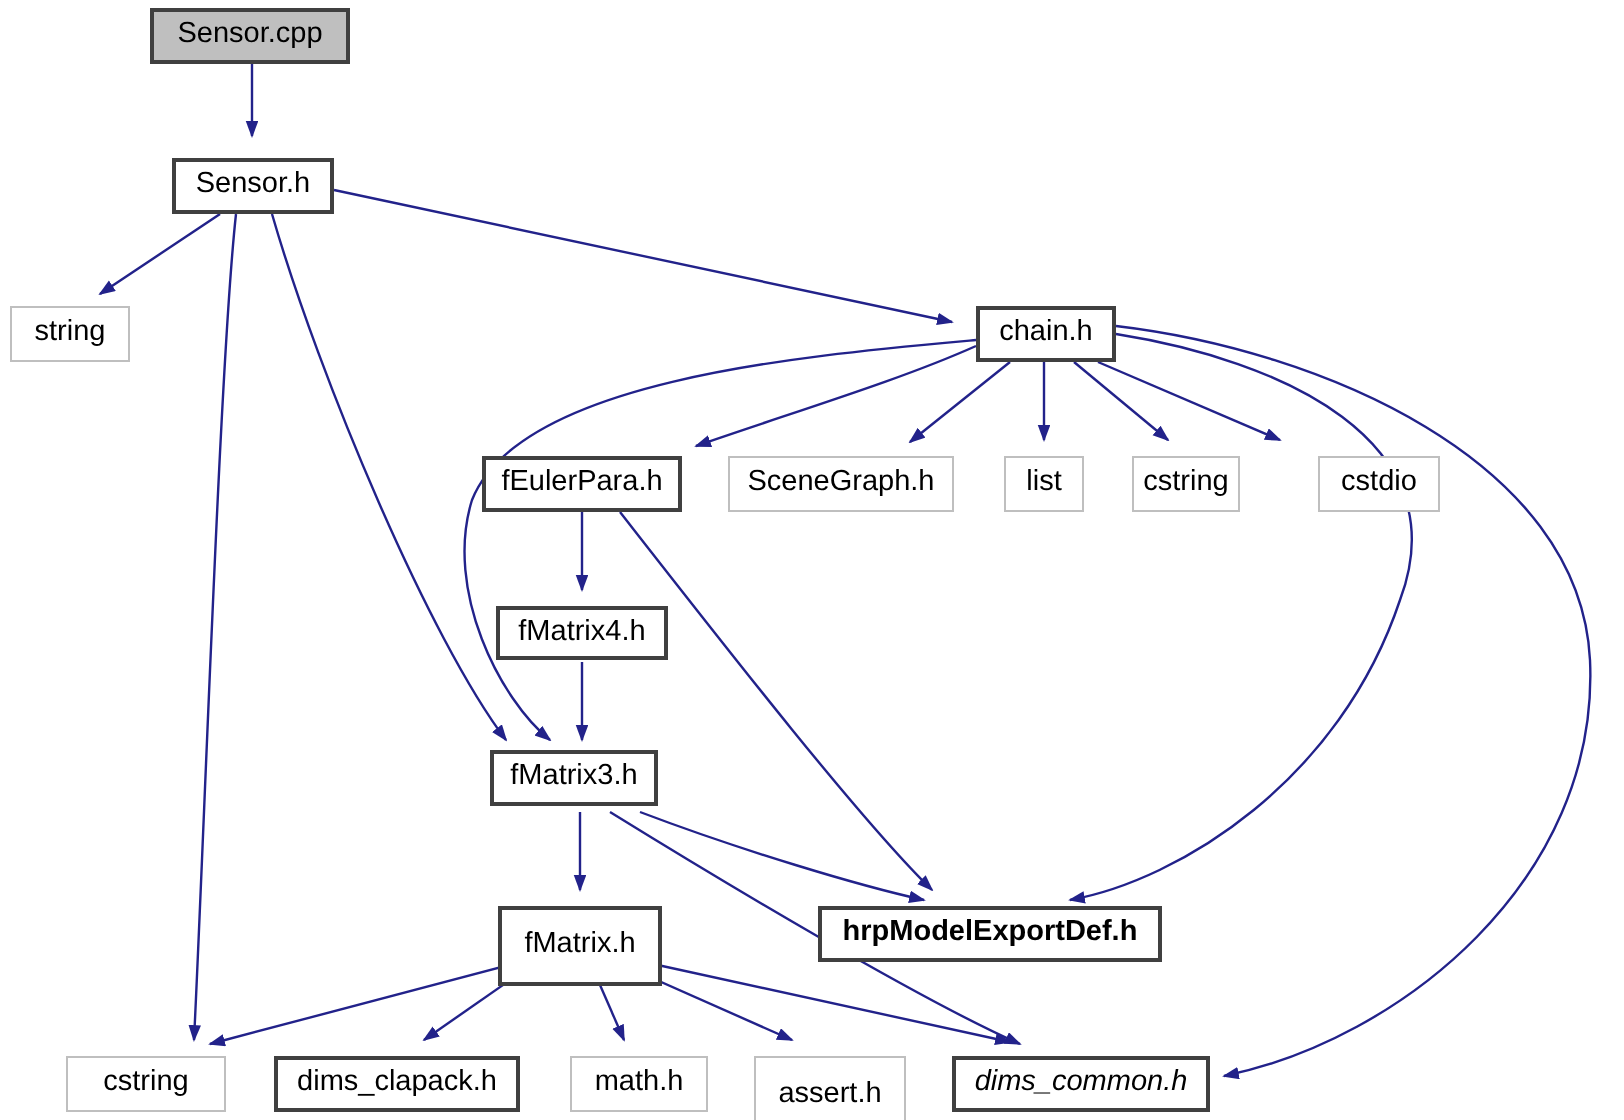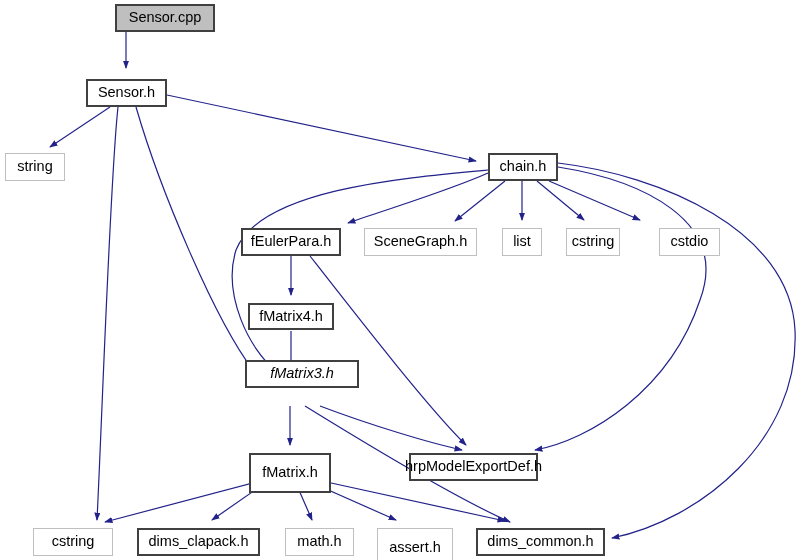--- a/index.html
+++ b/index.html
@@ -34,21 +34,20 @@
     background: #ffffff;
     border: 1px solid #bfbfbf;
     letter-spacing: 0px;
   }
   .node.strong {
     border: 2px solid #404040;
   }
   .node.current {
     background: #bfbfbf;
     border: 2px solid #404040;
-    margin-left: 40px;
   }
   .node-label {
     display: block;
     line-height: 1;
     padding-bottom: 1px;
   }
 </style>
 </head>
 <body>
 
@@ -112,39 +111,39 @@
       </div>
       <div class="node" style="left: 566px; top: 228px; width: 54px; height: 28px;">
         <span class="node-label">cstring</span>
       </div>
       <div class="node" style="left: 659px; top: 228px; width: 61px; height: 28px;">
         <span class="node-label">cstdio</span>
       </div>
       <div class="node strong" style="left: 248px; top: 303px; width: 86px; height: 27px;">
         <span class="node-label">fMatrix4.h</span>
       </div>
-      <div class="node strong" style="left: 245px; top: 360px; width: 114px; height: 28px; font-style: italic;">
+      <div class="node strong" style="left: 245px; top: 375px; width: 84px; height: 28px;">
         <span class="node-label">fMatrix3.h</span>
       </div>
       <div class="node strong" style="left: 249px; top: 453px; width: 82px; height: 40px;">
         <span class="node-label">fMatrix.h</span>
       </div>
-      <div class="node strong" style="left: 409px; top: 453px; width: 129px; height: 28px;">
+      <div class="node strong" style="left: 409px; top: 453px; width: 172px; height: 28px; font-weight: bold;">
         <span class="node-label">hrpModelExportDef.h</span>
       </div>
       <div class="node" style="left: 33px; top: 528px; width: 80px; height: 28px;">
         <span class="node-label">cstring</span>
       </div>
       <div class="node strong" style="left: 137px; top: 528px; width: 123px; height: 28px;">
         <span class="node-label">dims_clapack.h</span>
       </div>
       <div class="node" style="left: 285px; top: 528px; width: 69px; height: 28px;">
         <span class="node-label">math.h</span>
       </div>
       <div class="node" style="left: 377px; top: 528px; width: 76px; height: 40px;">
         <span class="node-label">assert.h</span>
       </div>
-      <div class="node strong" style="left: 476px; top: 528px; width: 129px; height: 28px;">
+      <div class="node strong" style="left: 476px; top: 528px; width: 129px; height: 28px; font-style: italic;">
         <span class="node-label">dims_common.h</span>
       </div>
     </div>
 
 </div>
 
 </body></html>

